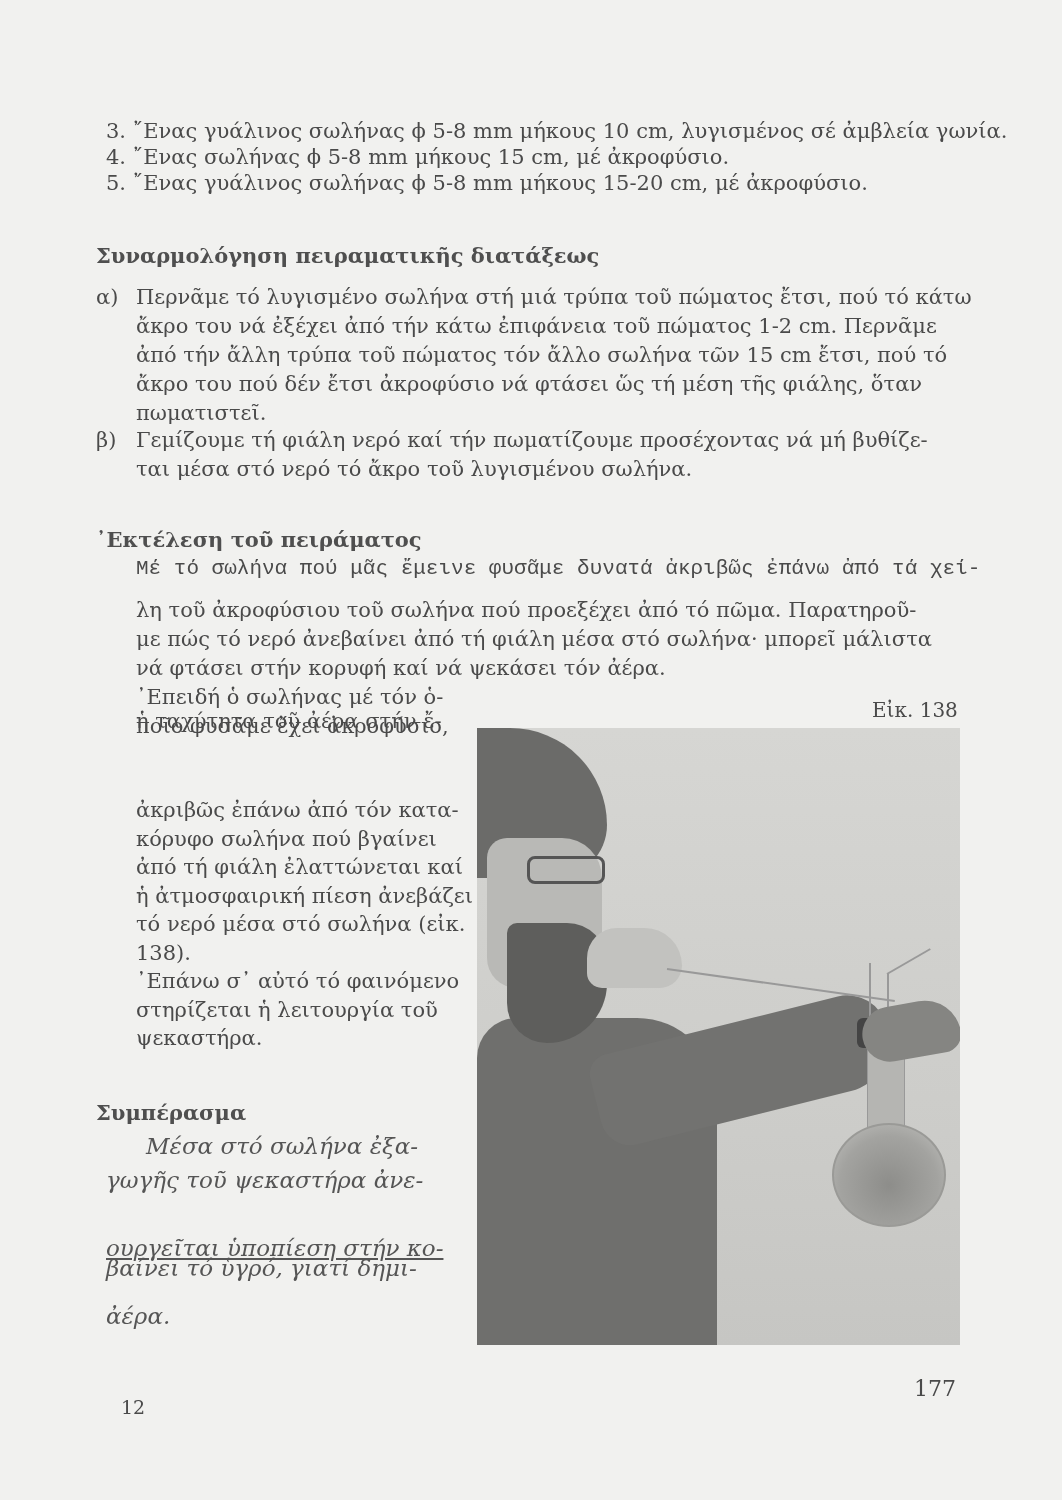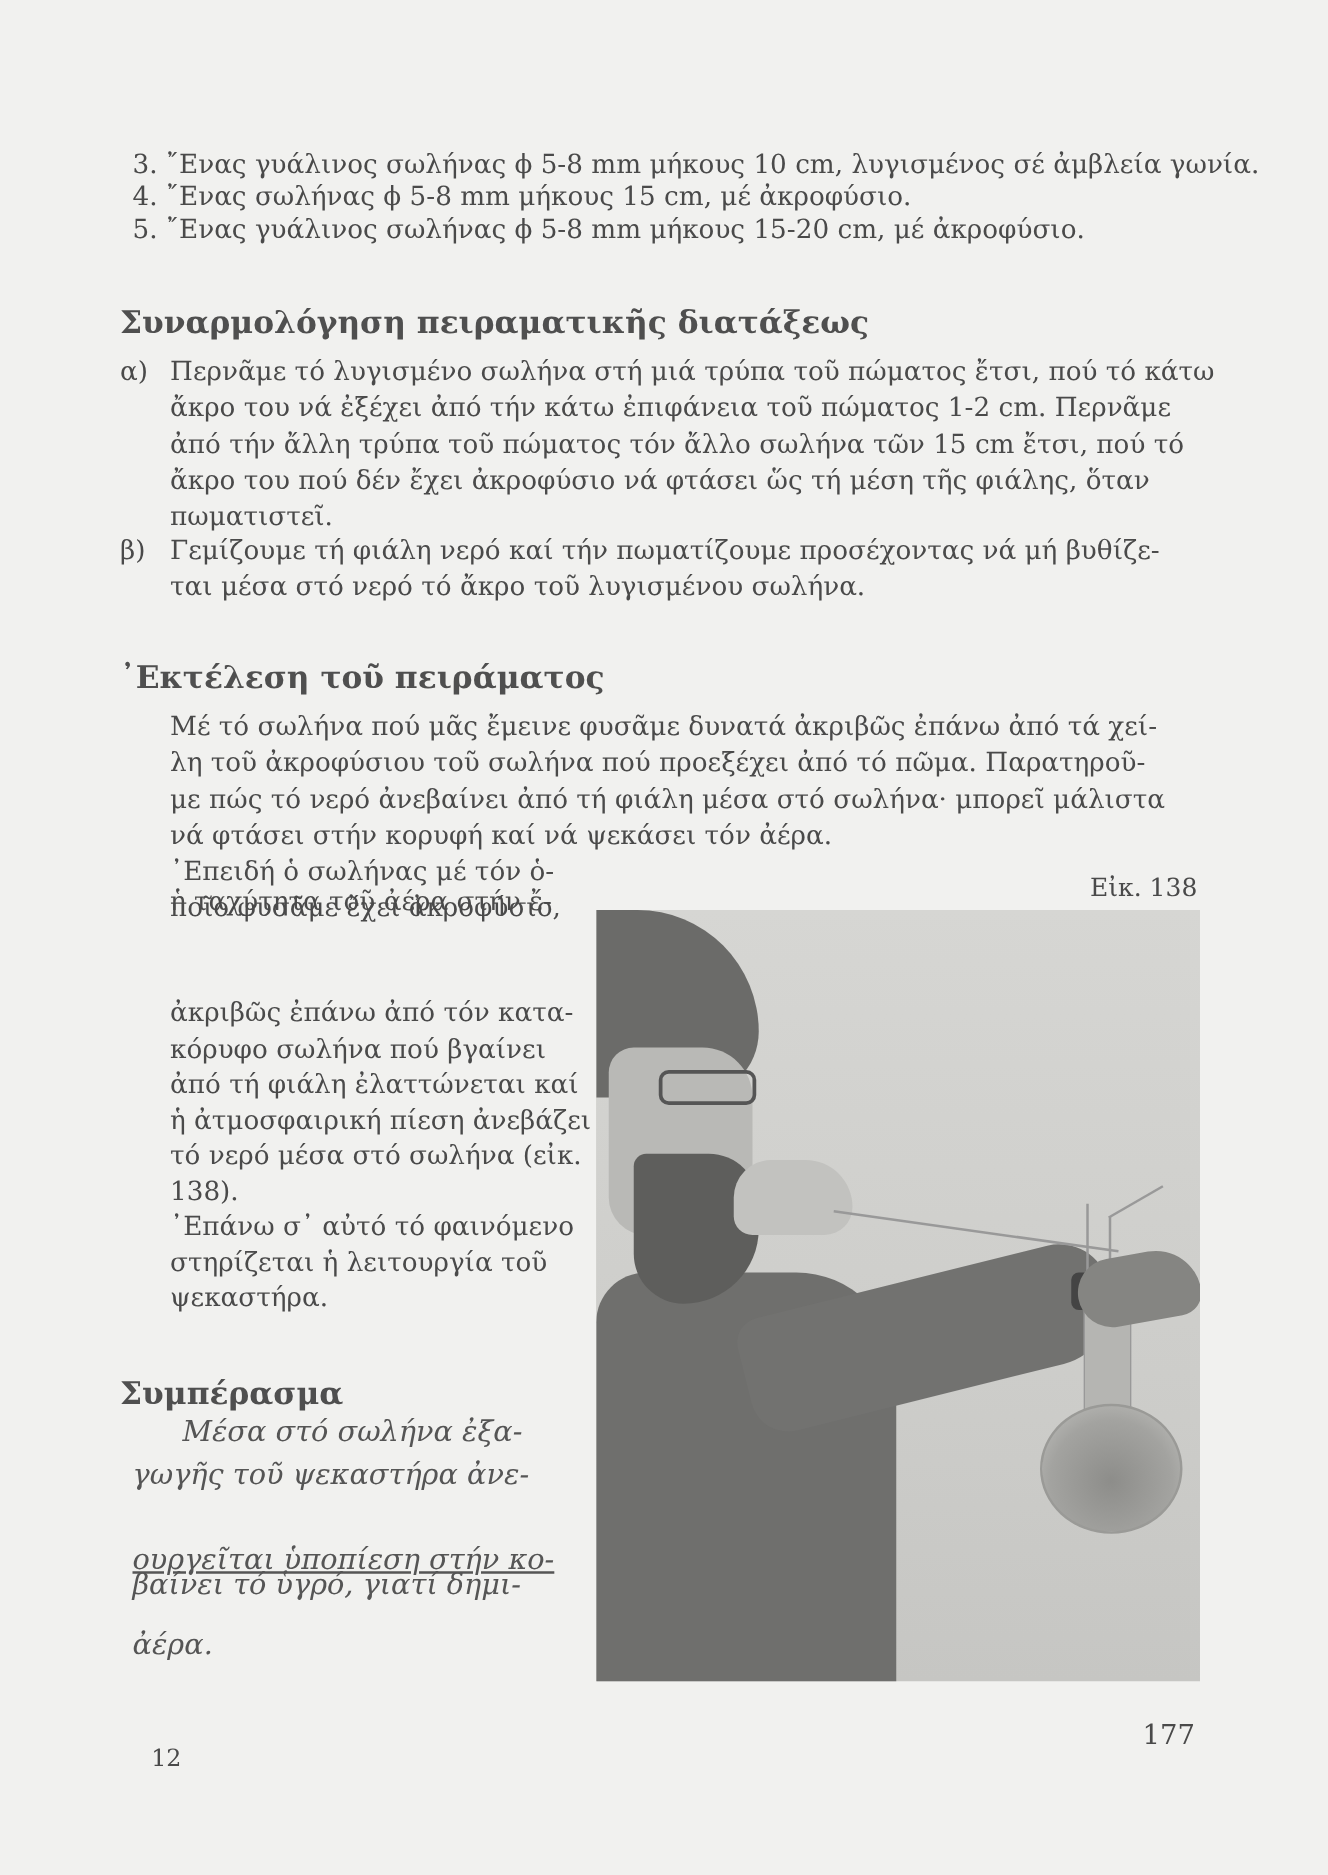--- a/index.html
+++ b/index.html
@@ -1,21 +1,21 @@
 <!DOCTYPE html>
 <html><head>
 <meta charset="utf-8">
 <style>
   html,body{margin:0;padding:0;}
   body{width:1062px;height:1500px;background:#f1f1ef;position:relative;overflow:hidden;
        font-family:"DejaVu Serif","Liberation Serif",serif;color:#4a4a4a;}
   .page{position:absolute;inset:0;}
   .ln{position:absolute;white-space:nowrap;font-size:21px;line-height:26px;}
   .sm{font-size:20px;}
-  .hd{position:absolute;font-weight:bold;font-size:25px;color:#4f4f4f;white-space:nowrap;}
+  .hd{position:absolute;font-weight:bold;font-size:21px;color:#4f4f4f;white-space:nowrap;}
   .concl{position:absolute;font-style:italic;font-size:23px;line-height:33.5px;color:#555;font-family:"DejaVu Serif",serif;}
   .photo{position:absolute;left:477px;top:728px;width:483px;height:617px;background:#cfcfcc;overflow:hidden;}
   .photo .bg{position:absolute;inset:0;background:linear-gradient(180deg,#d6d6d3 0%,#cdcdca 60%,#c6c6c3 100%);}
   .hair{position:absolute;left:0;top:0;width:130px;height:150px;background:#6b6b69;border-radius:0 110px 60px 0;}
   .face{position:absolute;left:10px;top:110px;width:115px;height:150px;background:#b9b9b6;border-radius:20px 40px 50px 30px;}
   .glasses{position:absolute;left:50px;top:128px;width:72px;height:22px;border:3px solid #555;border-radius:8px;}
   .beard{position:absolute;left:30px;top:195px;width:100px;height:120px;background:#5e5e5c;border-radius:10px 40px 60px 40px;}
   .hand1{position:absolute;left:110px;top:200px;width:95px;height:60px;background:#c2c2bf;border-radius:40px 50px 30px 20px;}
   .body{position:absolute;left:0;top:290px;width:240px;height:330px;background:#6f6f6d;border-radius:40px 80px 0 0;}
   .arm{position:absolute;left:120px;top:330px;width:300px;height:95px;background:#727270;border-radius:20px 40px 50px 30px;transform:rotate(-14deg);transform-origin:left center;}
@@ -32,29 +32,29 @@
 
   <div class="ln" style="left:106px;top:118px;">3. ῎Ενας γυάλινος σωλήνας ϕ 5-8 mm μήκους 10 cm, λυγισμένος σέ ἀμβλεία γωνία.</div>
   <div class="ln" style="left:106px;top:144px;">4. ῎Ενας σωλήνας ϕ 5-8 mm μήκους 15 cm, μέ ἀκροφύσιο.</div>
   <div class="ln" style="left:106px;top:170px;">5. ῎Ενας γυάλινος σωλήνας ϕ 5-8 mm μήκους 15-20 cm, μέ ἀκροφύσιο.</div>
 
   <div class="hd" style="left:96px;top:243px;">Συναρμολόγηση πειραματικῆς διατάξεως</div>
   <div class="ln" style="left:96px;top:284px;">α)</div>
   <div class="ln" style="left:136px;top:284px;width:814px;">Περνᾶμε τό λυγισμένο σωλήνα στή μιά τρύπα τοῦ πώματος ἔτσι, πού τό κάτω</div>
   <div class="ln" style="left:136px;top:313px;">ἄκρο του νά ἐξέχει ἀπό τήν κάτω ἐπιφάνεια τοῦ πώματος 1-2 cm. Περνᾶμε</div>
   <div class="ln" style="left:136px;top:342px;">ἀπό τήν ἄλλη τρύπα τοῦ πώματος τόν ἄλλο σωλήνα τῶν 15 cm ἔτσι, πού τό</div>
-  <div class="ln" style="left:136px;top:371px;">ἄκρο του πού δέν ἔχει ἀκροφύσιο νά φτάσει ὥς τή μέση τῆς φιάλης, ὅταν</div>
+  <div class="ln" style="left:136px;top:371px;">ἄκρο του πού δέν ἔτσι ἀκροφύσιο νά φτάσει ὥς τή μέση τῆς φιάλης, ὅταν</div>
   <div class="ln" style="left:136px;top:400px;">πωματιστεῖ.</div>
 
   <div class="ln" style="left:96px;top:427px;">β)</div>
   <div class="ln" style="left:136px;top:427px;">Γεμίζουμε τή φιάλη νερό καί τήν πωματίζουμε προσέχοντας νά μή βυθίζε-</div>
   <div class="ln" style="left:136px;top:456px;">ται μέσα στό νερό τό ἄκρο τοῦ λυγισμένου σωλήνα.</div>
 
   <div class="hd" style="left:96px;top:527px;">᾿Εκτέλεση τοῦ πειράματος</div>
-  <div class="ln" style="left:136px;top:568px;">Μέ τό σωλήνα πού μᾶς ἔμεινε φυσᾶμε δυνατά ἀκριβῶς ἐπάνω ἀπό τά χεί-</div>
+  <div class="ln" style="left:136px;top:556px;font-family:Liberation Mono, monospace;">Μέ τό σωλήνα πού μᾶς ἔμεινε φυσᾶμε δυνατά ἀκριβῶς ἐπάνω ἀπό τά χεί-</div>
   <div class="ln" style="left:136px;top:597px;">λη τοῦ ἀκροφύσιου τοῦ σωλήνα πού προεξέχει ἀπό τό πῶμα. Παρατηροῦ-</div>
   <div class="ln" style="left:136px;top:626px;">με πώς τό νερό ἀνεβαίνει ἀπό τή φιάλη μέσα στό σωλήνα· μπορεῖ μάλιστα</div>
   <div class="ln" style="left:136px;top:655px;">νά φτάσει στήν κορυφή καί νά ψεκάσει τόν ἀέρα.</div>
 
   <div class="ln" style="left:136px;top:684px;">᾿Επειδή ὁ σωλήνας μέ τόν ὁ-</div>
   <div class="ln" style="left:136px;top:713px;">ποῖο φυσᾶμε ἔχει ἀκροφύσιο,</div>
   <div class="ln" style="left:136px;top:708px;text-align:center;">ἡ ταχύτητα τοῦ ἀέρα στήν ἔ-</div>
   <div class="ln" style="left:136px;top:797px;">ἀκριβῶς ἐπάνω ἀπό τόν κατα-</div>
   <div class="ln" style="left:136px;top:826px;">κόρυφο σωλήνα πού βγαίνει</div>
   <div class="ln" style="left:136px;top:854px;">ἀπό τή φιάλη ἐλαττώνεται καί</div>

